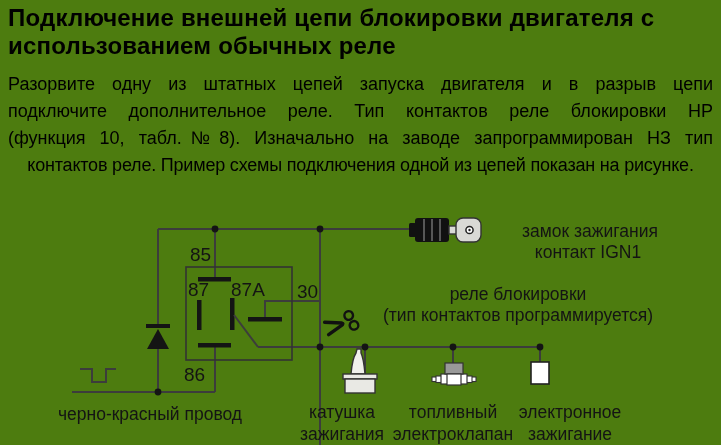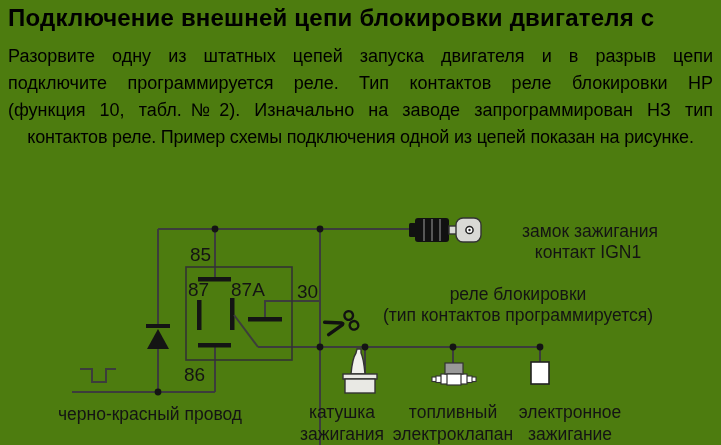--- a/index.html
+++ b/index.html
@@ -23,25 +23,26 @@
   .outline{stroke:#333;stroke-width:1.4;}
 </style>
 </head>
 <body>
 
 <div class="page">
 
   <div class="textblock">
     <div class="title">
       <div>Подключение внешней цепи блокировки двигателя с</div>
+      <div>использованием обычных реле</div>
     </div>
     <div class="para">
       <div class="jline">Разорвите одну из штатных цепей запуска двигателя и в разрыв цепи</div>
-      <div class="jline">подключите программируется реле. Тип контактов реле блокировки НР</div>
-      <div class="jline">(функция 10, табл.№2). Изначально на заводе запрограммирован НЗ тип</div>
+      <div class="jline">подключите дополнительное реле. Тип контактов реле блокировки НР</div>
+      <div class="jline">(функция 10, табл.№8). Изначально на заводе запрограммирован НЗ тип</div>
       <div class="lastline">контактов реле. Пример схемы подключения одной из цепей показан на рисунке.</div>
     </div>
   </div>
 
   <svg class="diagram" width="721" height="245" viewBox="0 0 721 245">
 
     <g>
       <path class="wire" d="M158,29 H414"></path>
       <path class="wire" d="M158,29 V127"></path>
       <path class="wire" d="M158,149 V192"></path>

